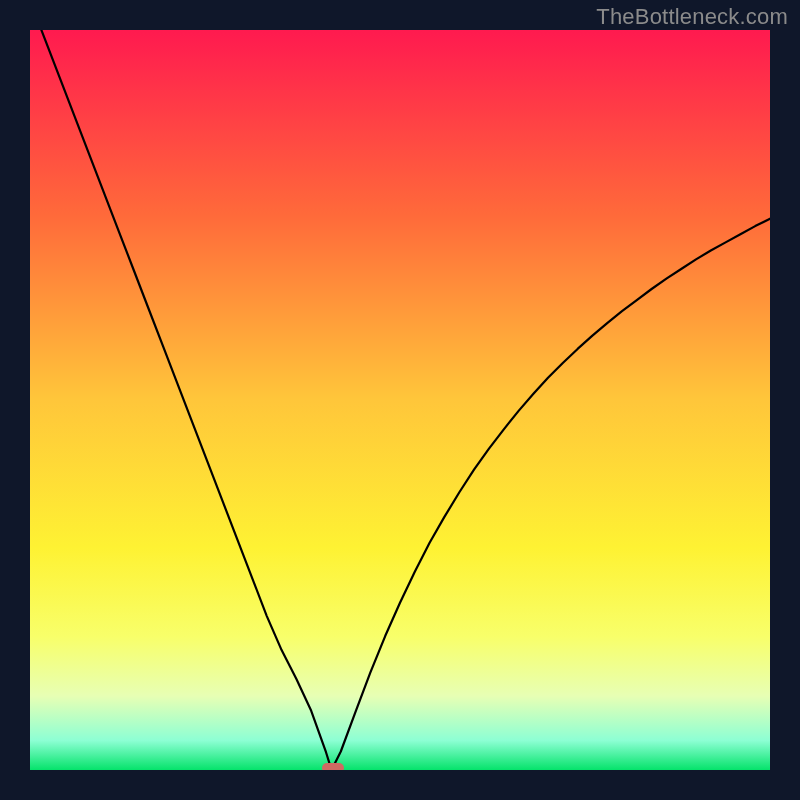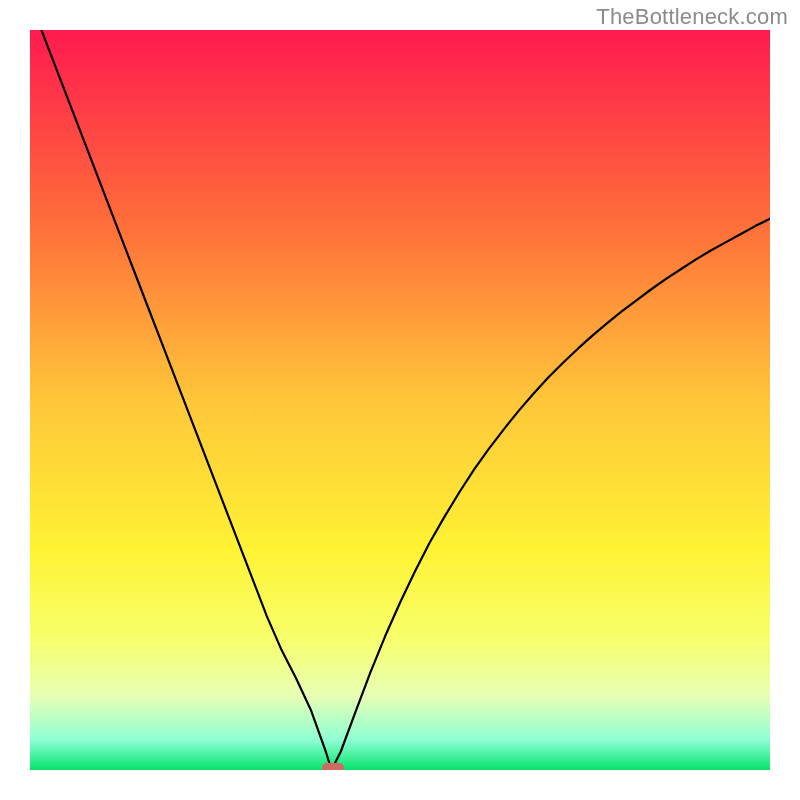--- a/index.html
+++ b/index.html
@@ -7,21 +7,21 @@
     padding: 0;
     width: 800px;
     height: 800px;
     background: #000;
     overflow: hidden;
   }
   .frame {
     position: relative;
     width: 800px;
     height: 800px;
-    background: #ffffff;
+    background: #0f172a;
   }
   .plot-area {
     position: absolute;
     left: 30px;
     top: 30px;
     width: 740px;
     height: 740px;
     overflow: hidden;
   }
   .gradient-bg {

